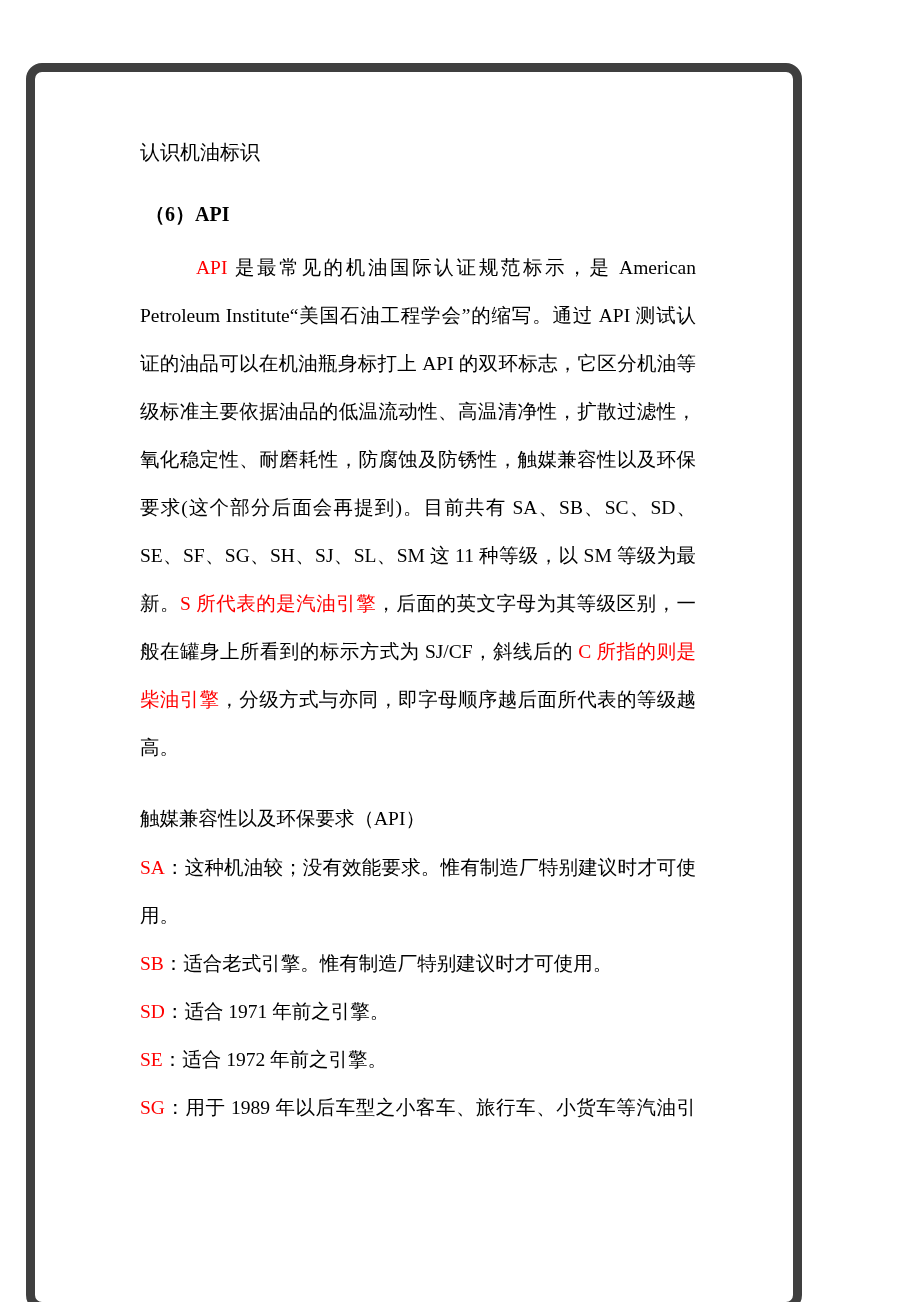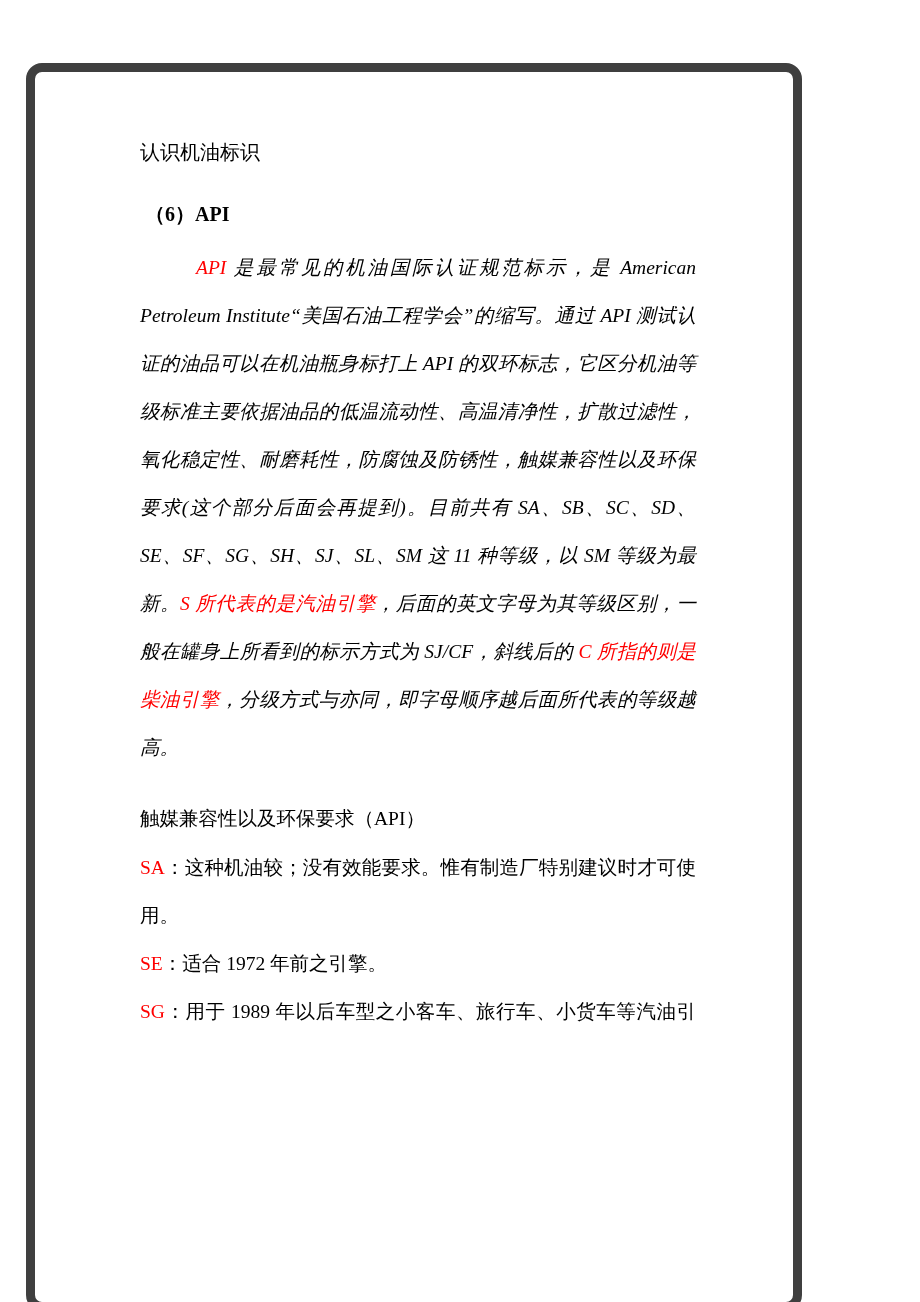--- a/index.html
+++ b/index.html
@@ -51,21 +51,20 @@
     font-weight: bold;
     font-size: 20px;
   }
   .para {
     text-align: justify;
     text-justify: inter-ideograph;
   }
   .intro {
     text-indent: 56px;
     margin-bottom: 23px;
-    font-style: italic;
   }
   .heading {
     margin-bottom: 1px;
   }
   .red {
     color: #ff0000;
   }
   .clip {
     max-height: 48px;
     overflow: hidden;
@@ -81,22 +80,24 @@
       <p class="title">认识机油标识</p>
 
       <p class="subtitle">（6）API</p>
 
       <p class="para intro"><span class="red">API </span><span>是最常见的机油国际认证规范标示，是 American Petroleum Institute“美国石油工程学会”的缩写。通过 API 测试认证的油品可以在机油瓶身标打上 API 的双环标志，它区分机油等级标准主要依据油品的低温流动性、高温清净性，扩散过滤性，氧化稳定性、耐磨耗性，防腐蚀及防锈性，触媒兼容性以及环保要求(这个部分后面会再提到)。目前共有 SA、SB、SC、SD、SE、SF、SG、SH、SJ、SL、SM 这 11 种等级，以 SM 等级为最新。</span><span class="red">S 所代表的是汽油引擎</span><span>，后面的英文字母为其等级区别，一般在罐身上所看到的标示方式为 SJ/CF，斜线后的 </span><span class="red">C 所指的则是柴油引擎</span><span>，分级方式与亦同，即字母顺序越后面所代表的等级越高。</span></p>
 
       <p class="para heading">触媒兼容性以及环保要求（API）</p>
 
       <p class="para grade"><span class="red">SA</span><span>：</span><span>这种机油较；没有效能要求。惟有制造厂特别建议时才可使用。</span></p>
 
+      <p class="para grade"><span class="red">SB</span><span>：</span><span>适合老式引擎。惟有制造厂特别建议时才可使用。</span></p>
 
 
+      <p class="para grade"><span class="red">SD</span><span>：</span><span>适合 1971 年前之引擎。</span></p>
 
       <p class="para grade"><span class="red">SE</span><span>：</span><span>适合 1972 年前之引擎。</span></p>
 
 
       <p class="para grade clip"><span class="red">SG</span><span>：</span><span>用于 1989 年以后车型之小客车、旅行车、小货车等汽油引擎之润滑，对引</span></p>
 
     </div>
   </div>
 </div>
 

